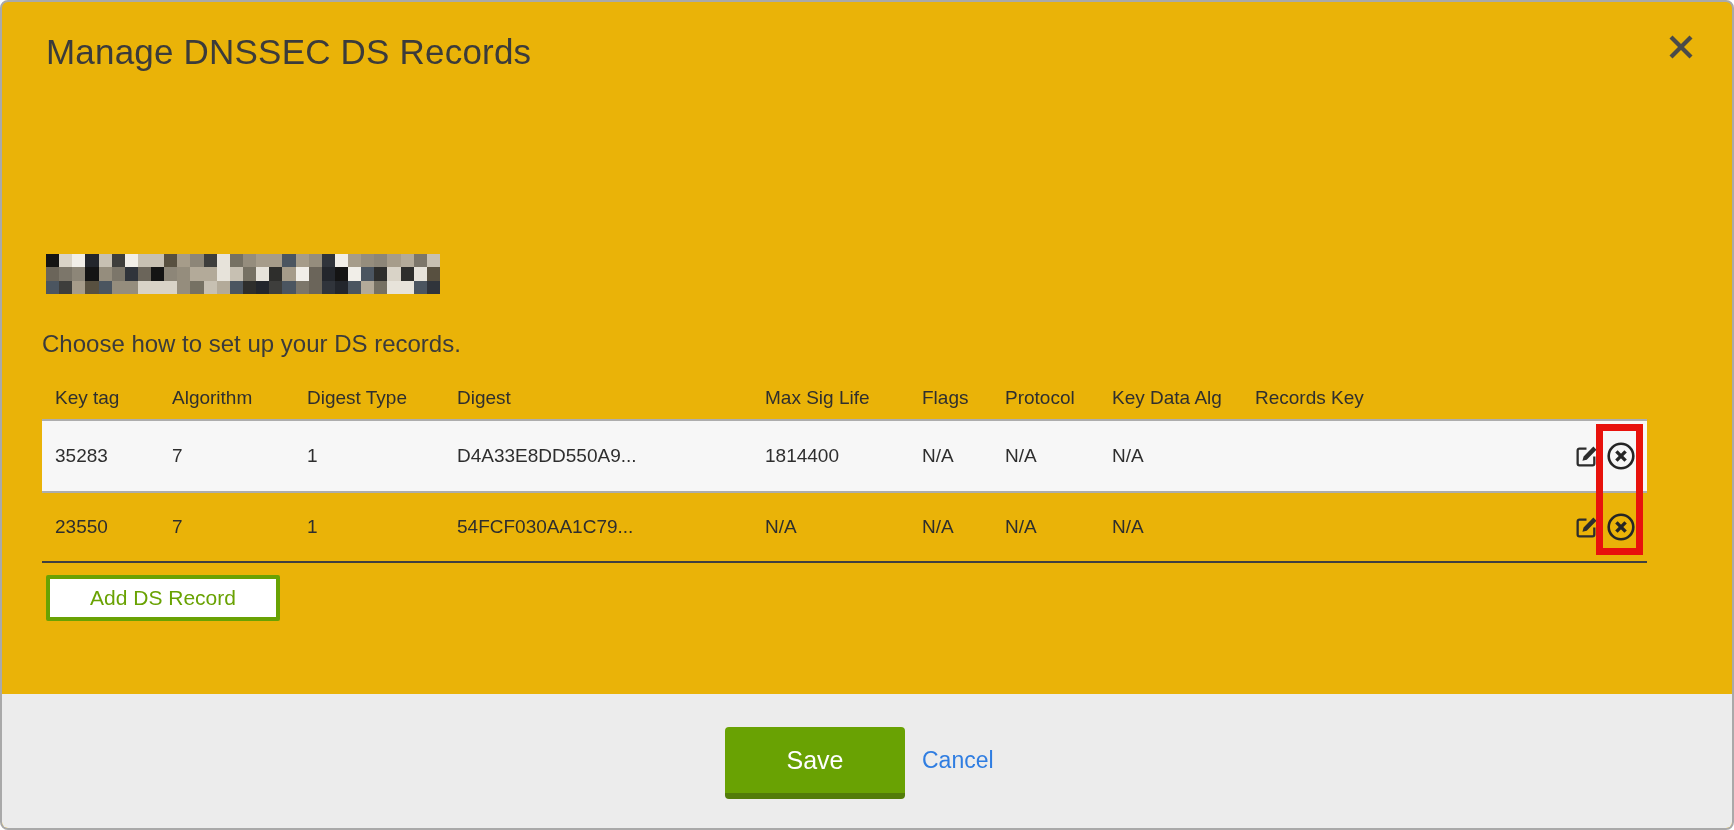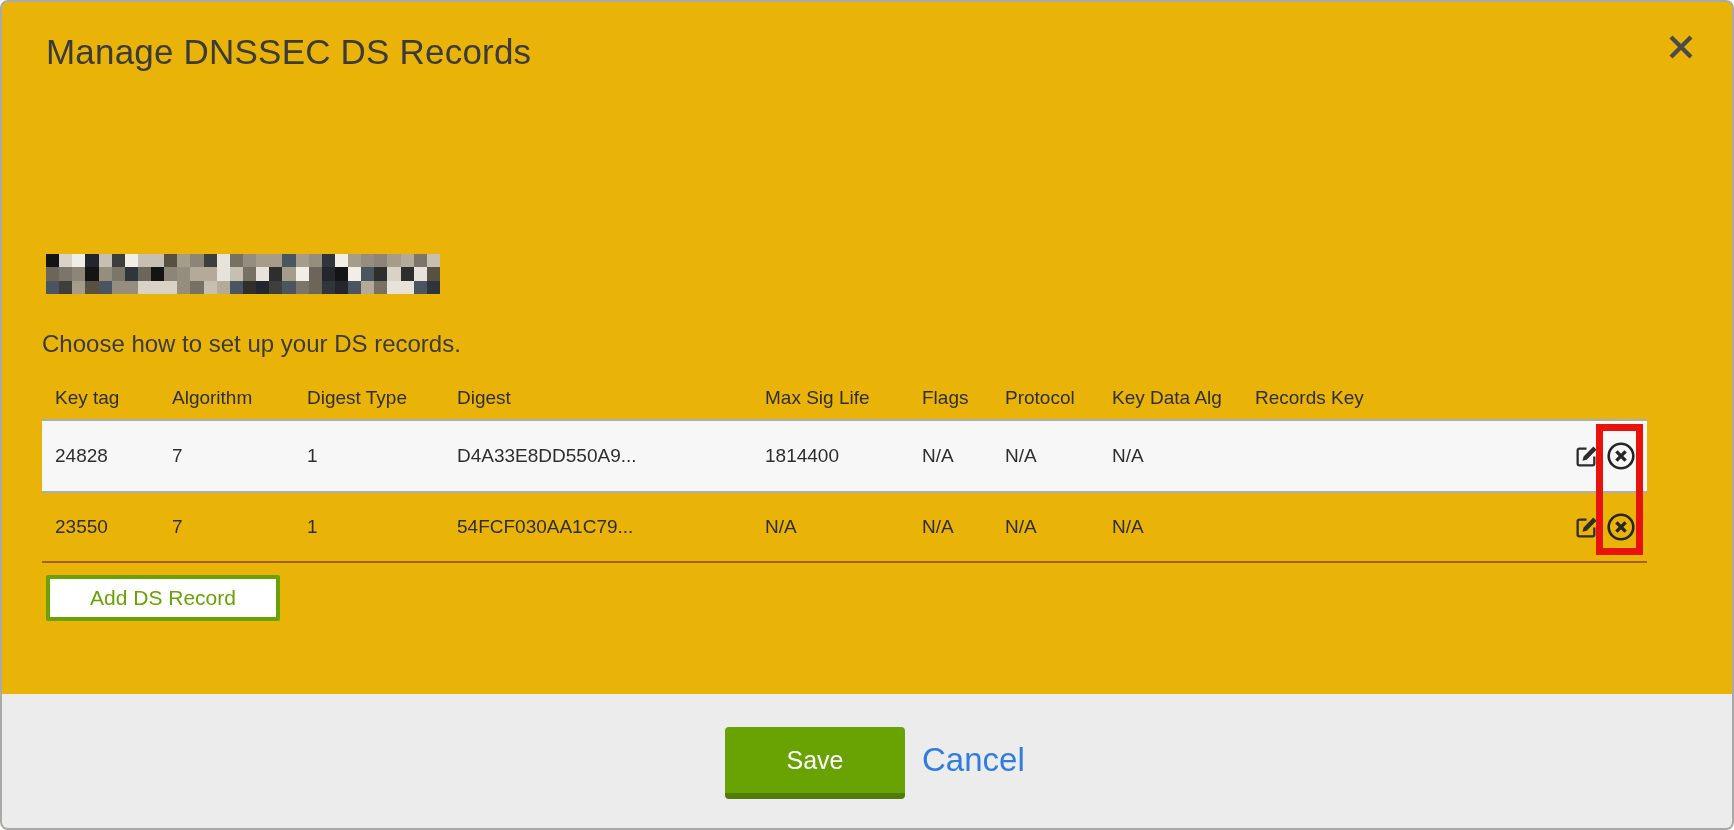--- a/index.html
+++ b/index.html
@@ -56,21 +56,21 @@
   }
   .t-row {
     display: grid;
     grid-template-columns: 117px 135px 150px 308px 157px 83px 107px 143px 240px 165px;
     align-items: center;
   }
   .t-head { height: 43px; }
   .t-head .t-cell { font-size: 19px; color: #2f2f2f; }
   .t-body-row { height: 72px; border-top: 2px solid #adadad; }
   .t-body-row.alt { background: var(--row-alt-bg, #f7f7f7); }
-  .t-bottom { border-bottom: 2px solid #a16207; }
+  .t-bottom { border-bottom: 2px solid #404040; }
   .t-cell { padding-left: 13px; font-size: 19px; color: #2e2e2e; white-space: nowrap; overflow: hidden; }
   .t-cell.actions {
     display: flex; justify-content: flex-end; align-items: center;
     gap: 7px; padding-right: 11px;
   }
 
   .icon-btn { background: none; border: none; padding: 0; cursor: pointer; display: flex; align-items: center; }
 
   .annotation-box {
     position: absolute;
@@ -114,21 +114,21 @@
     font-family: inherit;
     cursor: pointer;
   }
 
   .cancel-link {
     position: absolute;
     left: 920px; top: 33px;
     height: 66px;
     display: flex; align-items: center;
     color: var(--link-blue, #2f7de1);
-    font-size: 33px;
+    font-size: 23px;
     text-decoration: none;
     cursor: pointer;
   }
 </style>
 </head>
 <body>
 
 <div class="modal">
 
   <h1 class="title">Manage DNSSEC DS Records</h1>
@@ -245,21 +245,21 @@
       <div class="t-cell">Digest</div>
       <div class="t-cell">Max Sig Life</div>
       <div class="t-cell">Flags</div>
       <div class="t-cell">Protocol</div>
       <div class="t-cell">Key Data Alg</div>
       <div class="t-cell">Records Key</div>
       <div class="t-cell actions"></div>
     </div>
 
     <div class="t-row t-body-row alt">
-      <div class="t-cell">24828</div>
+      <div class="t-cell">35283</div>
       <div class="t-cell">7</div>
       <div class="t-cell">1</div>
       <div class="t-cell">D4A33E8DD550A9...</div>
       <div class="t-cell">1814400</div>
       <div class="t-cell">N/A</div>
       <div class="t-cell">N/A</div>
       <div class="t-cell">N/A</div>
       <div class="t-cell"></div>
       <div class="t-cell actions">
         <button class="icon-btn" aria-label="Edit DS record">

